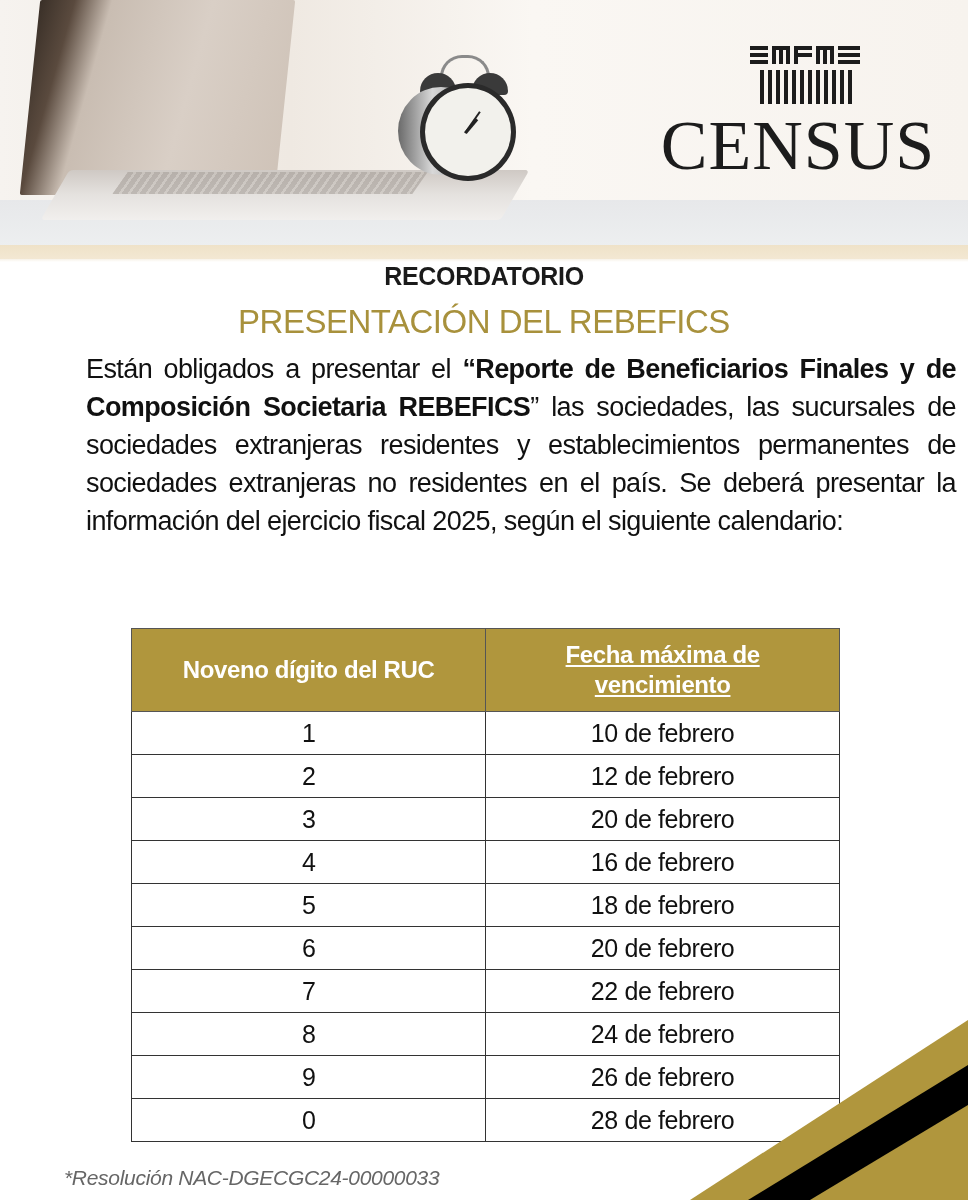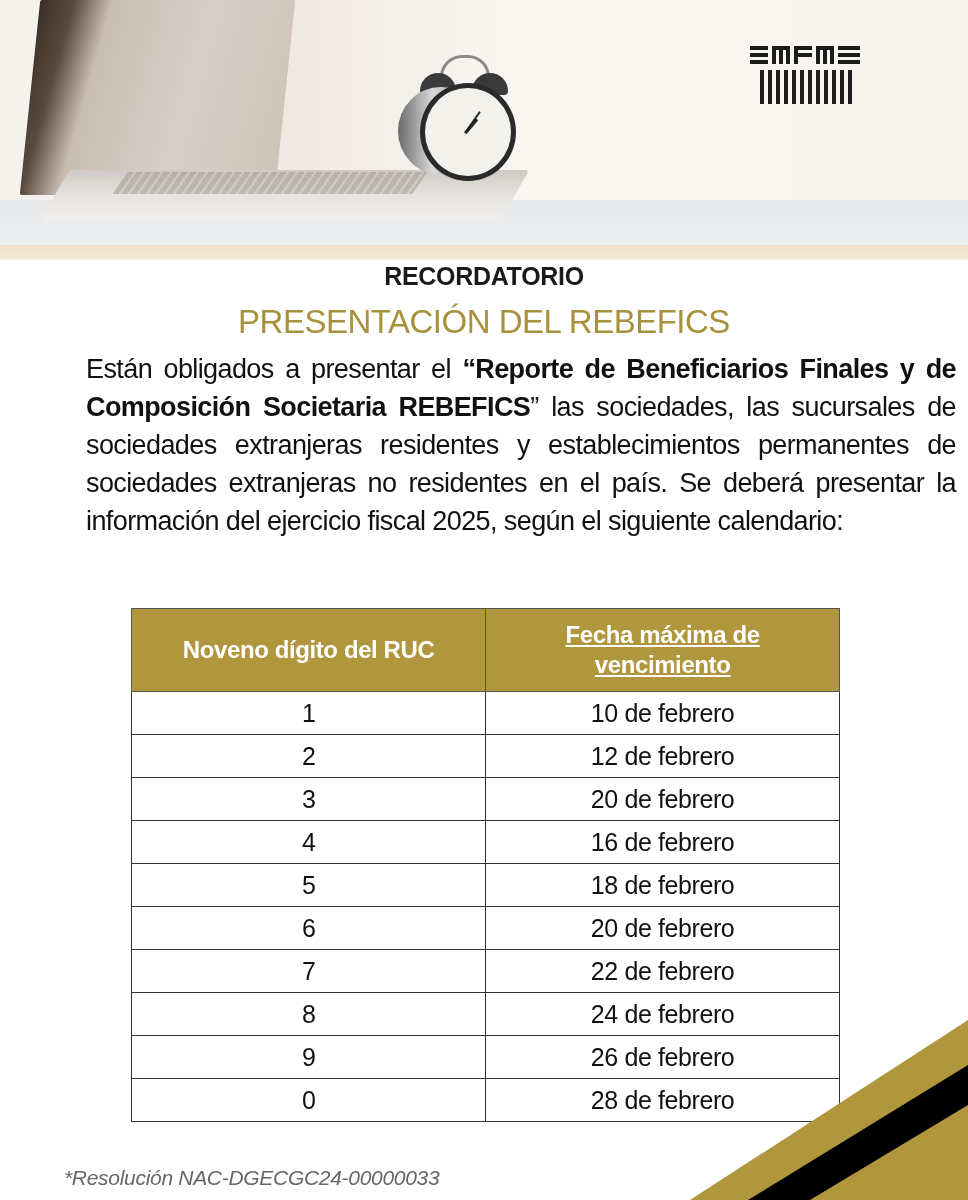--- a/index.html
+++ b/index.html
@@ -28,21 +28,21 @@
   .hand2 { position:absolute; left:74px; top:60px; width:3px; height:18px; background:#222; transform-origin:bottom; transform:rotate(40deg); }
   .logo { position:absolute; left:648px; top:38px; width:300px; height:140px; text-align:center; }
   .logo-mark { position:absolute; left:102px; top:8px; width:110px; height:58px; }
   .logo-text { position:absolute; left:0; top:68px; width:300px; font-family:"Liberation Serif", serif; font-size:70px; letter-spacing:1px; color:#1c1c1c; line-height:80px; }
 
   .recordatorio { position:absolute; left:0; top:262px; width:968px; text-align:center; font-weight:bold; font-size:25px; color:#1a1a1a; letter-spacing:-0.3px; }
   .title { position:absolute; left:0; top:303px; width:968px; text-align:center; font-weight:normal; font-size:33px; color:#a8913c; letter-spacing:-0.5px; }
   .para { position:absolute; left:56px; top:350px; width:870px; font-size:27px; line-height:38px; text-align:justify; color:#111; letter-spacing:-0.6px;margin-left:30px; }
   .para b { font-weight:bold; }
 
-  table.cal { position:absolute; left:131px; top:608px; width:709px; border-collapse:collapse; }
+  table.cal { position:absolute; left:131px; top:628px; width:709px; border-collapse:collapse; }
   table.cal th { background:#b0963d; color:#fff; font-weight:bold; font-size:24px; height:80px; border:1px solid #555; line-height:30px; letter-spacing:-0.4px; }
   table.cal td { text-align:center; font-size:25px; height:42px; border:1px solid #333; color:#111; letter-spacing:-0.4px; padding:0; }
   table.cal col.c1 { width:355px; }
   table.cal col.c2 { width:354px; }
 
   .footnote { position:absolute; left:28px; top:1166px; font-style:italic; font-size:21px; color:#666; letter-spacing:-0.3px;margin-left:36px; }
   .corner { position:absolute; left:690px; top:1020px; width:278px; height:180px; }
 </style>
 </head>
 <body>
@@ -93,20 +93,21 @@
           <rect x="42" y="24" width="4" height="34"></rect>
           <rect x="50" y="24" width="4" height="34"></rect>
         <rect x="58" y="24" width="4" height="34"></rect>
           <rect x="66" y="24" width="4" height="34"></rect>
           <rect x="74" y="24" width="4" height="34"></rect>
         <rect x="82" y="24" width="4" height="34"></rect>
           <rect x="90" y="24" width="4" height="34"></rect>
           <rect x="98" y="24" width="4" height="34"></rect>
       </g>
     </svg>
+    <div class="logo-text">CENSUS</div>
   </div>
 </div>
 
 <div class="recordatorio">RECORDATORIO</div>
 <div class="title">PRESENTACIÓN DEL REBEFICS</div>
 
 <div class="para"><span>Están obligados a presentar el </span><b>“Reporte de Beneficiarios Finales y de Composición Societaria REBEFICS</b><span>”</span><span> las sociedades, las sucursales de sociedades extranjeras residentes y establecimientos permanentes de sociedades extranjeras no residentes en el país. Se deberá presentar la información del ejercicio fiscal 2025, según el siguiente calendario:</span></div>
 
 <table class="cal">
   <colgroup>

